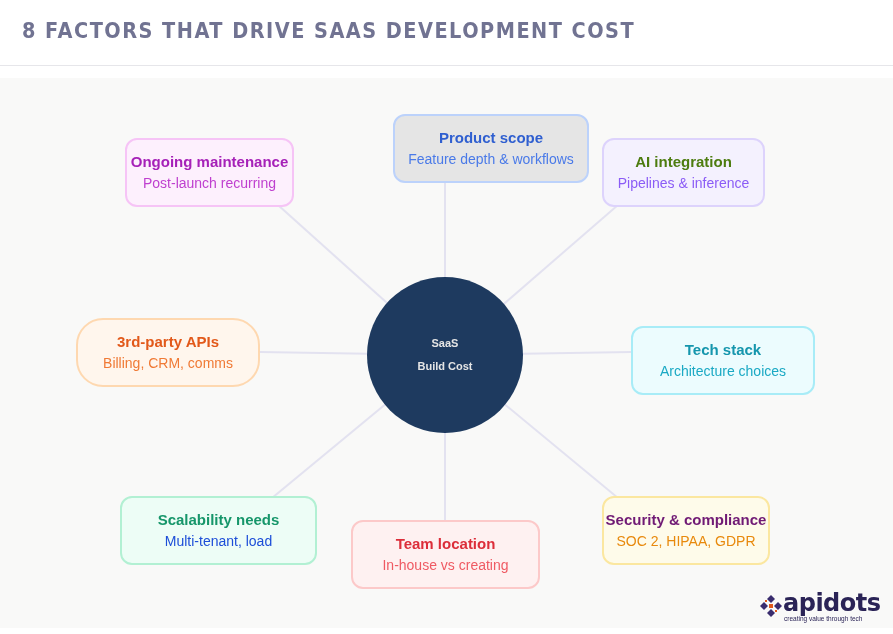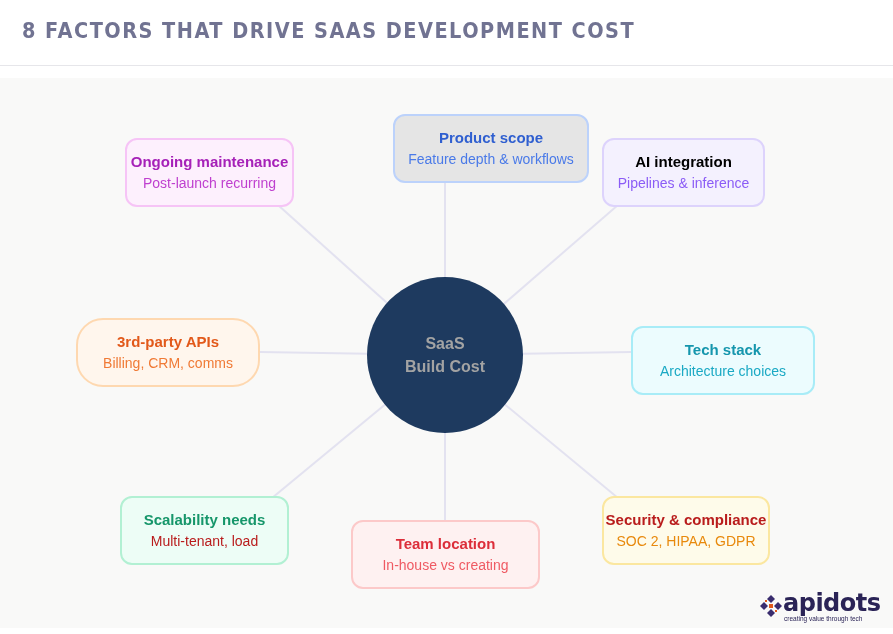--- a/index.html
+++ b/index.html
@@ -11,22 +11,22 @@
   .title {
     position:absolute; left:22px; top:19px; margin:0;
     font-size:21px; font-weight:700; letter-spacing:1.6px; color:#717392;
     font-family:"DejaVu Sans", sans-serif; transform:scaleX(0.92); transform-origin:left center;
     white-space:nowrap;
   }
   .panel { position:absolute; left:0; top:78px; width:893px; height:550px; background:#f9f9f8; }
   svg.lines { position:absolute; left:0; top:0; width:893px; height:634px; }
   .hub {
     position:absolute; left:367px; top:277px; width:156px; height:156px; border-radius:50%;
-    background:#1e3a5f; color:#a3a3a3; display:flex; flex-direction:column; align-items:center; justify-content:center;
-    font-weight:700; font-size:16px; line-height:23px; text-align:center;
+    background:#1e3a5f; color:#e5e5e5; display:flex; flex-direction:column; align-items:center; justify-content:center;
+    font-weight:700; font-size:11px; line-height:23px; text-align:center;
   }
   .node {
     position:absolute; box-sizing:border-box; border-radius:12px; border:2px solid;
     display:flex; flex-direction:column; align-items:center; justify-content:center; text-align:center;
     white-space:nowrap;
   }
   .node .nt { font-size:15px; font-weight:700; line-height:22px; }
   .node .ns { font-size:14px; line-height:21px; }
   .logo { position:absolute; left:760px; top:592px; width:130px; height:34px; }
   .logo .word { position:absolute; left:23px; top:-3px; font-size:24px; font-weight:700; color:#2a2356; font-family:"DejaVu Sans", sans-serif; letter-spacing:-0.5px; }
@@ -59,38 +59,38 @@
   <span>SaaS</span>
   <span>Build Cost</span>
 </div>
 
 <div id="nodes">
     <div class="node" style="left: 361px; top: 114px; width: 196px; height: 69px; background: #e5e5e5; border-color: rgb(188, 210, 251); margin-left: 32px;">
       <div class="nt" style="color: rgb(47, 95, 208);">Product scope</div>
       <div class="ns" style="color: rgb(74, 122, 232);">Feature depth &amp; workflows</div>
     </div>
     <div class="node" style="left: 602px; top: 138px; width: 163px; height: 69px; background: rgb(244, 241, 254); border-color: rgb(221, 211, 252);">
-      <div class="nt" style="color: #000000;">AI integration</div>
+      <div class="nt" style="color: #4d7c0f;">AI integration</div>
       <div class="ns" style="color: rgb(139, 92, 246);">Pipelines &amp; inference</div>
     </div>
     <div class="node" style="left: 631px; top: 326px; width: 184px; height: 69px; background: rgb(236, 252, 254); border-color: rgb(168, 236, 247);">
       <div class="nt" style="color: rgb(21, 150, 173);">Tech stack</div>
       <div class="ns" style="color: rgb(26, 169, 196);">Architecture choices</div>
     </div>
     <div class="node" style="left: 602px; top: 496px; width: 168px; height: 69px; background: rgb(254, 251, 234); border-color: rgb(251, 231, 160);">
-      <div class="nt" style="color: #b91c1c;">Security &amp; compliance</div>
+      <div class="nt" style="color: #701a75;">Security &amp; compliance</div>
       <div class="ns" style="color: rgb(232, 137, 12);">SOC 2, HIPAA, GDPR</div>
     </div>
     <div class="node" style="left: 351px; top: 520px; width: 189px; height: 69px; background: rgb(254, 241, 241); border-color: rgb(252, 201, 201);">
       <div class="nt" style="color: rgb(220, 46, 58);">Team location</div>
       <div class="ns" style="color: rgb(239, 90, 99);">In-house vs creating</div>
     </div>
-    <div class="node" style="left: 120px; top: 496px; width: 169px; height: 69px; background: rgb(237, 253, 246); border-color: rgb(178, 240, 211);">
+    <div class="node" style="left: 120px; top: 496px; width: 197px; height: 69px; background: rgb(237, 253, 246); border-color: rgb(178, 240, 211);">
       <div class="nt" style="color: rgb(22, 150, 106);">Scalability needs</div>
-      <div class="ns" style="color: #b91c1c;">Multi-tenant, load</div>
+      <div class="ns" style="color: #1d4ed8;">Multi-tenant, load</div>
     </div>
     <div class="node" style="left: 76px; top: 318px; width: 184px; height: 69px; background: rgb(255, 246, 237); border-color: rgb(254, 216, 176); border-radius: 27px;">
       <div class="nt" style="color: rgb(226, 89, 26);">3rd-party APIs</div>
       <div class="ns" style="color: rgb(240, 122, 53);">Billing, CRM, comms</div>
     </div>
     <div class="node" style="left: 125px; top: 138px; width: 169px; height: 69px; background: rgb(253, 240, 253); border-color: rgb(246, 196, 246);">
       <div class="nt" style="color: rgb(166, 33, 184);">Ongoing maintenance</div>
       <div class="ns" style="color: rgb(191, 63, 207);">Post-launch recurring</div>
     </div>
   </div>

